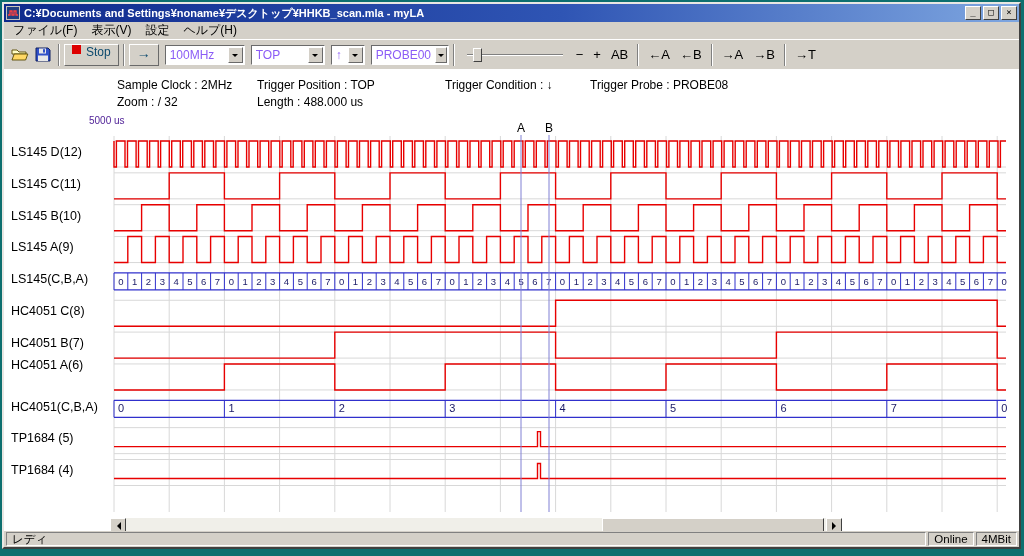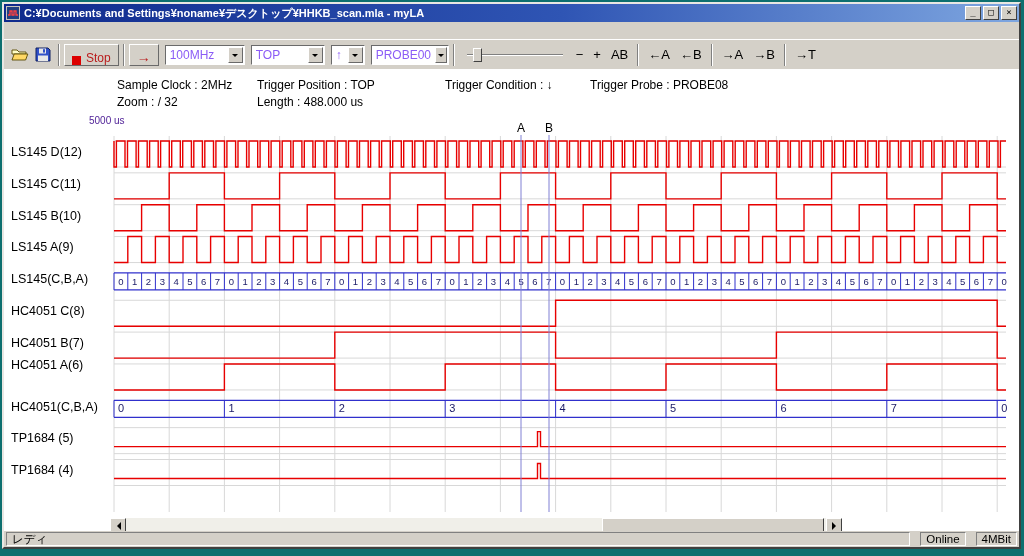--- a/index.html
+++ b/index.html
@@ -12,21 +12,21 @@
     display:flex;align-items:center;padding:0 2px;color:#fff}
   .title-text{flex:1;font-size:11px;font-weight:bold;margin-left:4px;white-space:nowrap;overflow:hidden}
   .tb-btn{width:16px;height:14px;background:#d4d0c8;border:1px solid;border-color:#fff #404040 #404040 #fff;
     font-size:9px;line-height:11px;text-align:center;color:#000;margin-left:2px;font-family:"DejaVu Sans Mono",monospace}
   .menubar{position:absolute;left:0;top:18px;right:0;height:17px;display:flex;align-items:center;font-size:12px;padding-left:2px}
   .menu-item{padding:1px 7px;color:#000}
   .toolbar{position:absolute;left:0;top:35px;right:0;height:30px;display:flex;align-items:center;padding:0 4px;border-top:1px solid #fff}
   .tsep{width:2px;height:22px;border-left:1px solid #808080;border-right:1px solid #fff;margin:0 4px}
   .icon-btn{padding:2px 3px;display:flex;align-items:center}
   .tool-btn{height:22px;background:#d4d0c8;border:1px solid;border-color:#fff #6a6a6a #6a6a6a #fff;
-    display:flex;align-items:flex-end;padding:0 7px;font-size:12px;color:#b91c1c}
+    display:flex;align-items:flex-start;padding:0 7px;font-size:12px;color:#0c4a6e}
   .stop-square{width:9px;height:9px;background:#dd0000;margin-right:5px;display:inline-block}
   .run-btn{font-weight:bold;font-size:14px}
   .combo{height:20px;background:#fff;border:1px solid;border-color:#6a6a6a #fff #fff #6a6a6a;
     display:flex;align-items:center;font-size:12px;margin-left:6px}
   .combo .val{padding:0 4px;flex:1;white-space:nowrap;color:#8b5cf6}
   .combo .drop{width:15px;height:16px;background:#d4d0c8;border:1px solid;border-color:#fff #6a6a6a #6a6a6a #fff;
     display:flex;align-items:center;justify-content:center;margin-right:1px}
   .caret{width:0;height:0;border:3.5px solid transparent;border-top-color:#000;margin-top:4px}
   .slider{width:96px;height:20px;position:relative;margin:0 8px}
   .slider .track{position:absolute;left:0;right:0;top:9px;height:2px;border-top:1px solid #808080;border-bottom:1px solid #fff}
@@ -37,21 +37,21 @@
   .scale-label{position:absolute;left:85px;top:111px;font-size:10px;color:#4c1d95}
   .ch-label{position:absolute;left:7px;font-size:12.5px;color:#000;white-space:nowrap}
   #wave-svg{position:absolute;left:0;top:108px;width:1015px;height:404px;pointer-events:none}
   .hscroll{position:absolute;left:106px;top:514px;width:732px;height:16px;display:flex;background:#f0efe9}
   .sb-btn{width:16px;height:16px;background:#d4d0c8;border:1px solid;border-color:#fff #404040 #404040 #fff;
     display:flex;align-items:center;justify-content:center}
   .tri-l{width:0;height:0;border:4px solid transparent;border-right-color:#000;margin-left:-3px}
   .tri-r{width:0;height:0;border:4px solid transparent;border-left-color:#000;margin-right:-3px}
   .sb-track{flex:1;position:relative}
   .sb-thumb{position:absolute;top:0;height:16px;background:#d4d0c8;border:1px solid;border-color:#fff #404040 #404040 #fff}
-  .statusbar{position:absolute;left:0;right:0;bottom:0;height:16px;background:#d4d0c8;display:flex;gap:10px;padding:1px 2px;align-items:stretch}
+  .statusbar{position:absolute;left:0;right:0;bottom:0;height:16px;background:#d4d0c8;display:flex;gap:2px;padding:1px 2px;align-items:stretch}
   .status-panel{border:1px solid;border-color:#808080 #fff #fff #808080;font-size:11.5px;color:#000;
     display:flex;align-items:center;padding:0 5px;white-space:nowrap}
   .status-ready{flex:1}
 </style>
 </head>
 <body>
 
 <div class="window">
 
   <div class="titlebar">
@@ -61,20 +61,26 @@
         <rect x="1" y="1" width="12" height="12" fill="#204080"></rect>
         <path d="M2 9 L4 9 4 5 6 5 6 9 8 9 8 5 10 5 10 9 12 9" stroke="#ff4040" stroke-width="1.3" fill="none"></path>
       </svg>
     </span>
     <span class="title-text">C:¥Documents and Settings¥noname¥デスクトップ¥HHKB_scan.mla - myLA</span>
     <span class="tb-btn">_</span>
     <span class="tb-btn">□</span>
     <span class="tb-btn">×</span>
   </div>
 
+  <div class="menubar">
+    <span class="menu-item">ファイル(F)</span>
+    <span class="menu-item">表示(V)</span>
+    <span class="menu-item">設定</span>
+    <span class="menu-item">ヘルプ(H)</span>
+  </div>
 
   <div class="toolbar">
     <span class="icon-btn">
       <span style="display:flex">
         <svg width="18" height="15" viewBox="0 0 18 15">
           <path d="M1 3 h5 l2 2 h7 v2 h-14 z" fill="#ffffc8" stroke="#5a4a00" stroke-width="0.9"></path>
           <path d="M1 13 L3.2 7 h13.6 l-2.2 6 z" fill="#ffd966" stroke="#5a4a00" stroke-width="0.9"></path>
         </svg>
       </span>
     </span>

